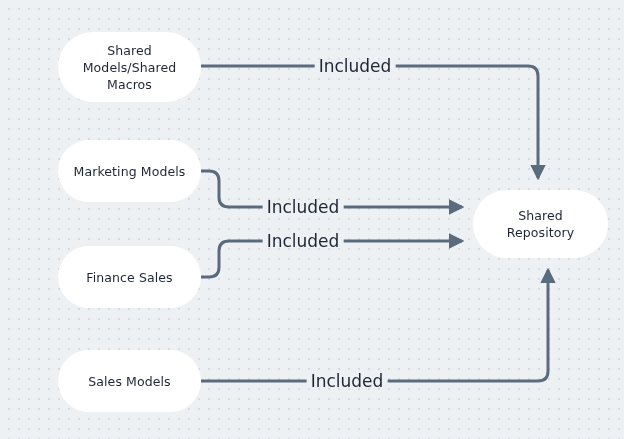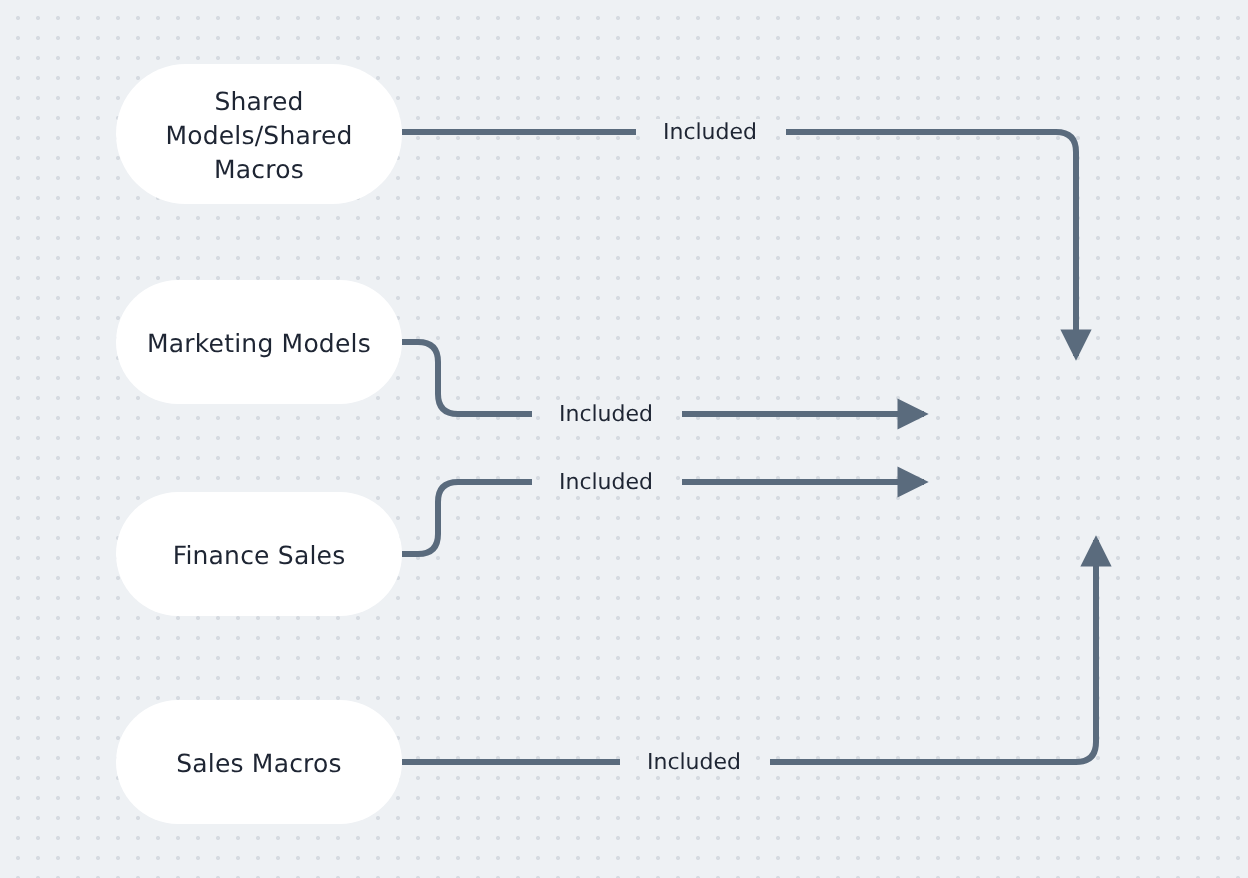--- a/index.html
+++ b/index.html
@@ -36,21 +36,21 @@
     font-size: 12.5px;
     line-height: 17px;
     letter-spacing: .1px;
     box-sizing: border-box;
     padding: 0 10px;
     z-index: 3;
   }
   .edge-label {
     position: absolute;
     color: #1e2533;
-    font-size: 11px;
+    font-size: 17px;
     line-height: 13px;
     white-space: nowrap;
     background: #eef1f4;
     padding: 0 4px;
     transform: translate(-50%, -50%);
     z-index: 2;
   }
 </style>
 </head>
 <body>
@@ -90,23 +90,26 @@
 
   <div class="node" style="left:58px; top:140px; width:143px; height:62px;">
     <span>Marketing Models</span>
   </div>
 
   <div class="node" style="left:58px; top:246px; width:143px; height:62px;">
     <span>Finance Sales</span>
   </div>
 
   <div class="node" style="left:58px; top:350px; width:143px; height:62px;">
-    <span>Sales Macros</span>
+    <span>Sales Models</span>
   </div>
 
+  <div class="node" style="left:473px; top:190px; width:135px; height:68px;">
+    <span>Shared Repository</span>
+  </div>
 
   <div class="edge-label" style="left:355px; top:66px;">Included</div>
 
   <div class="edge-label" style="left:303px; top:207px;">Included</div>
 
   <div class="edge-label" style="left:303px; top:241px;">Included</div>
 
   <div class="edge-label" style="left:347px; top:381px;">Included</div>
 
 </div>

